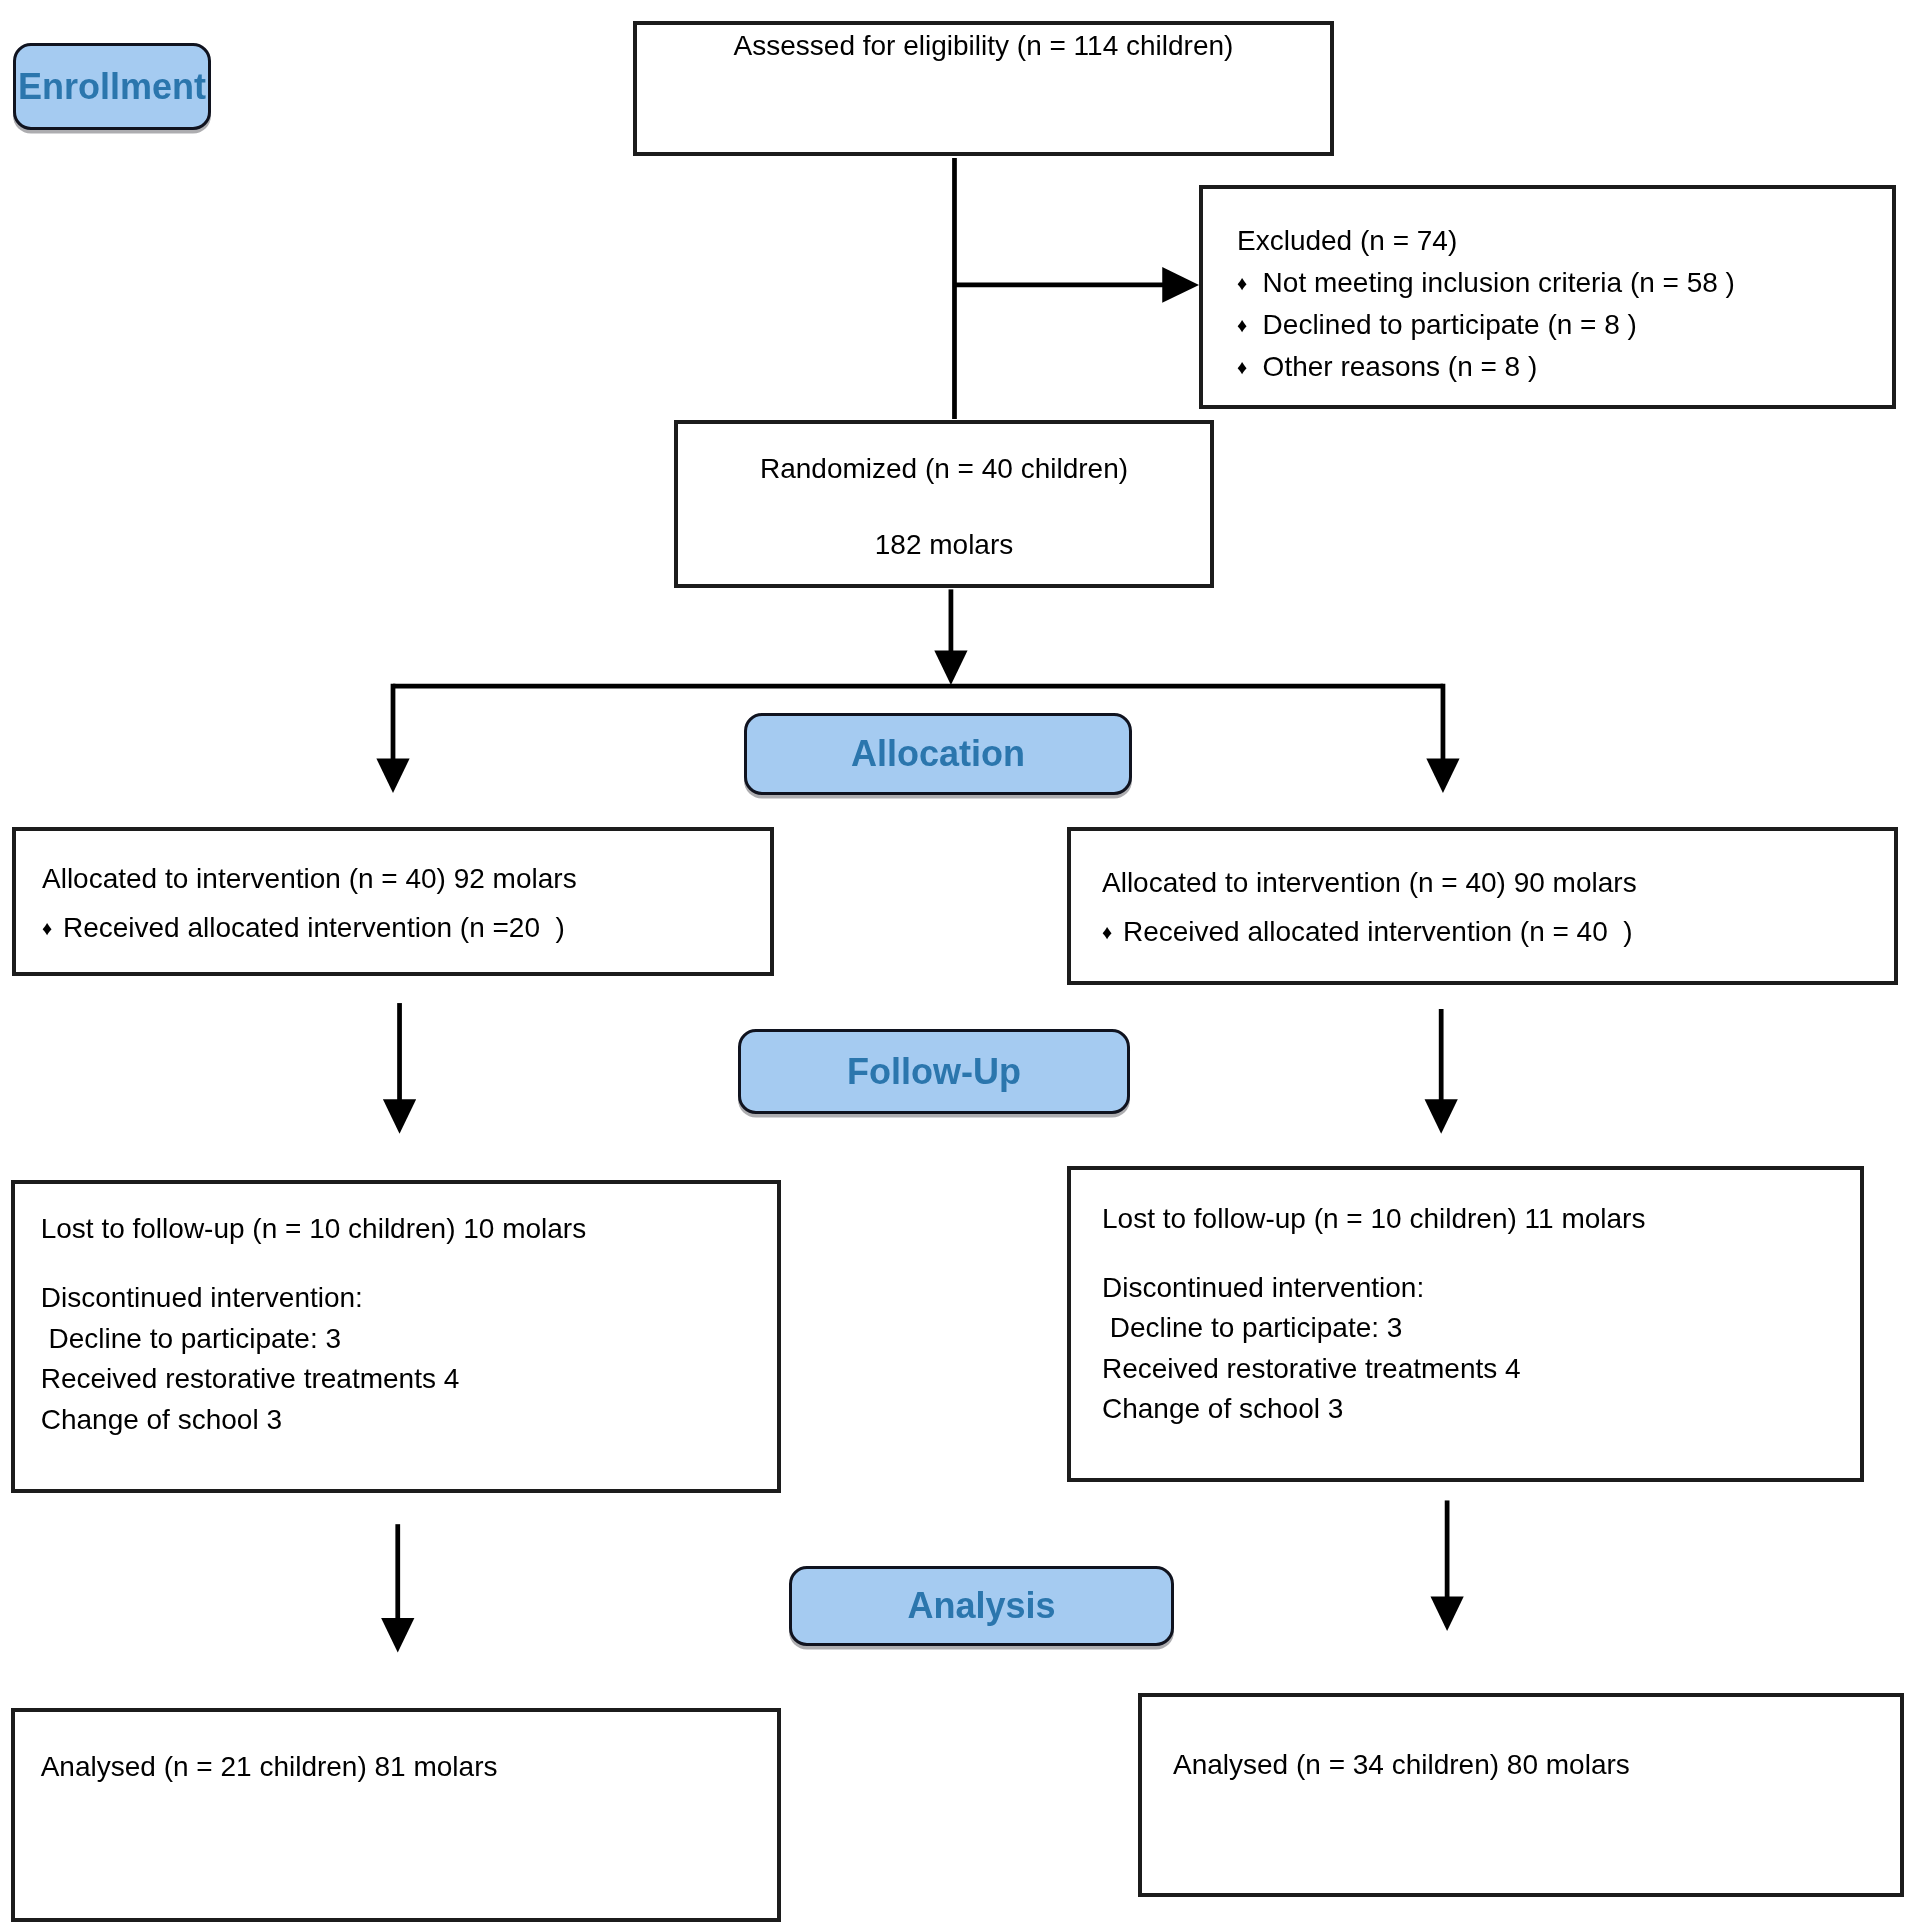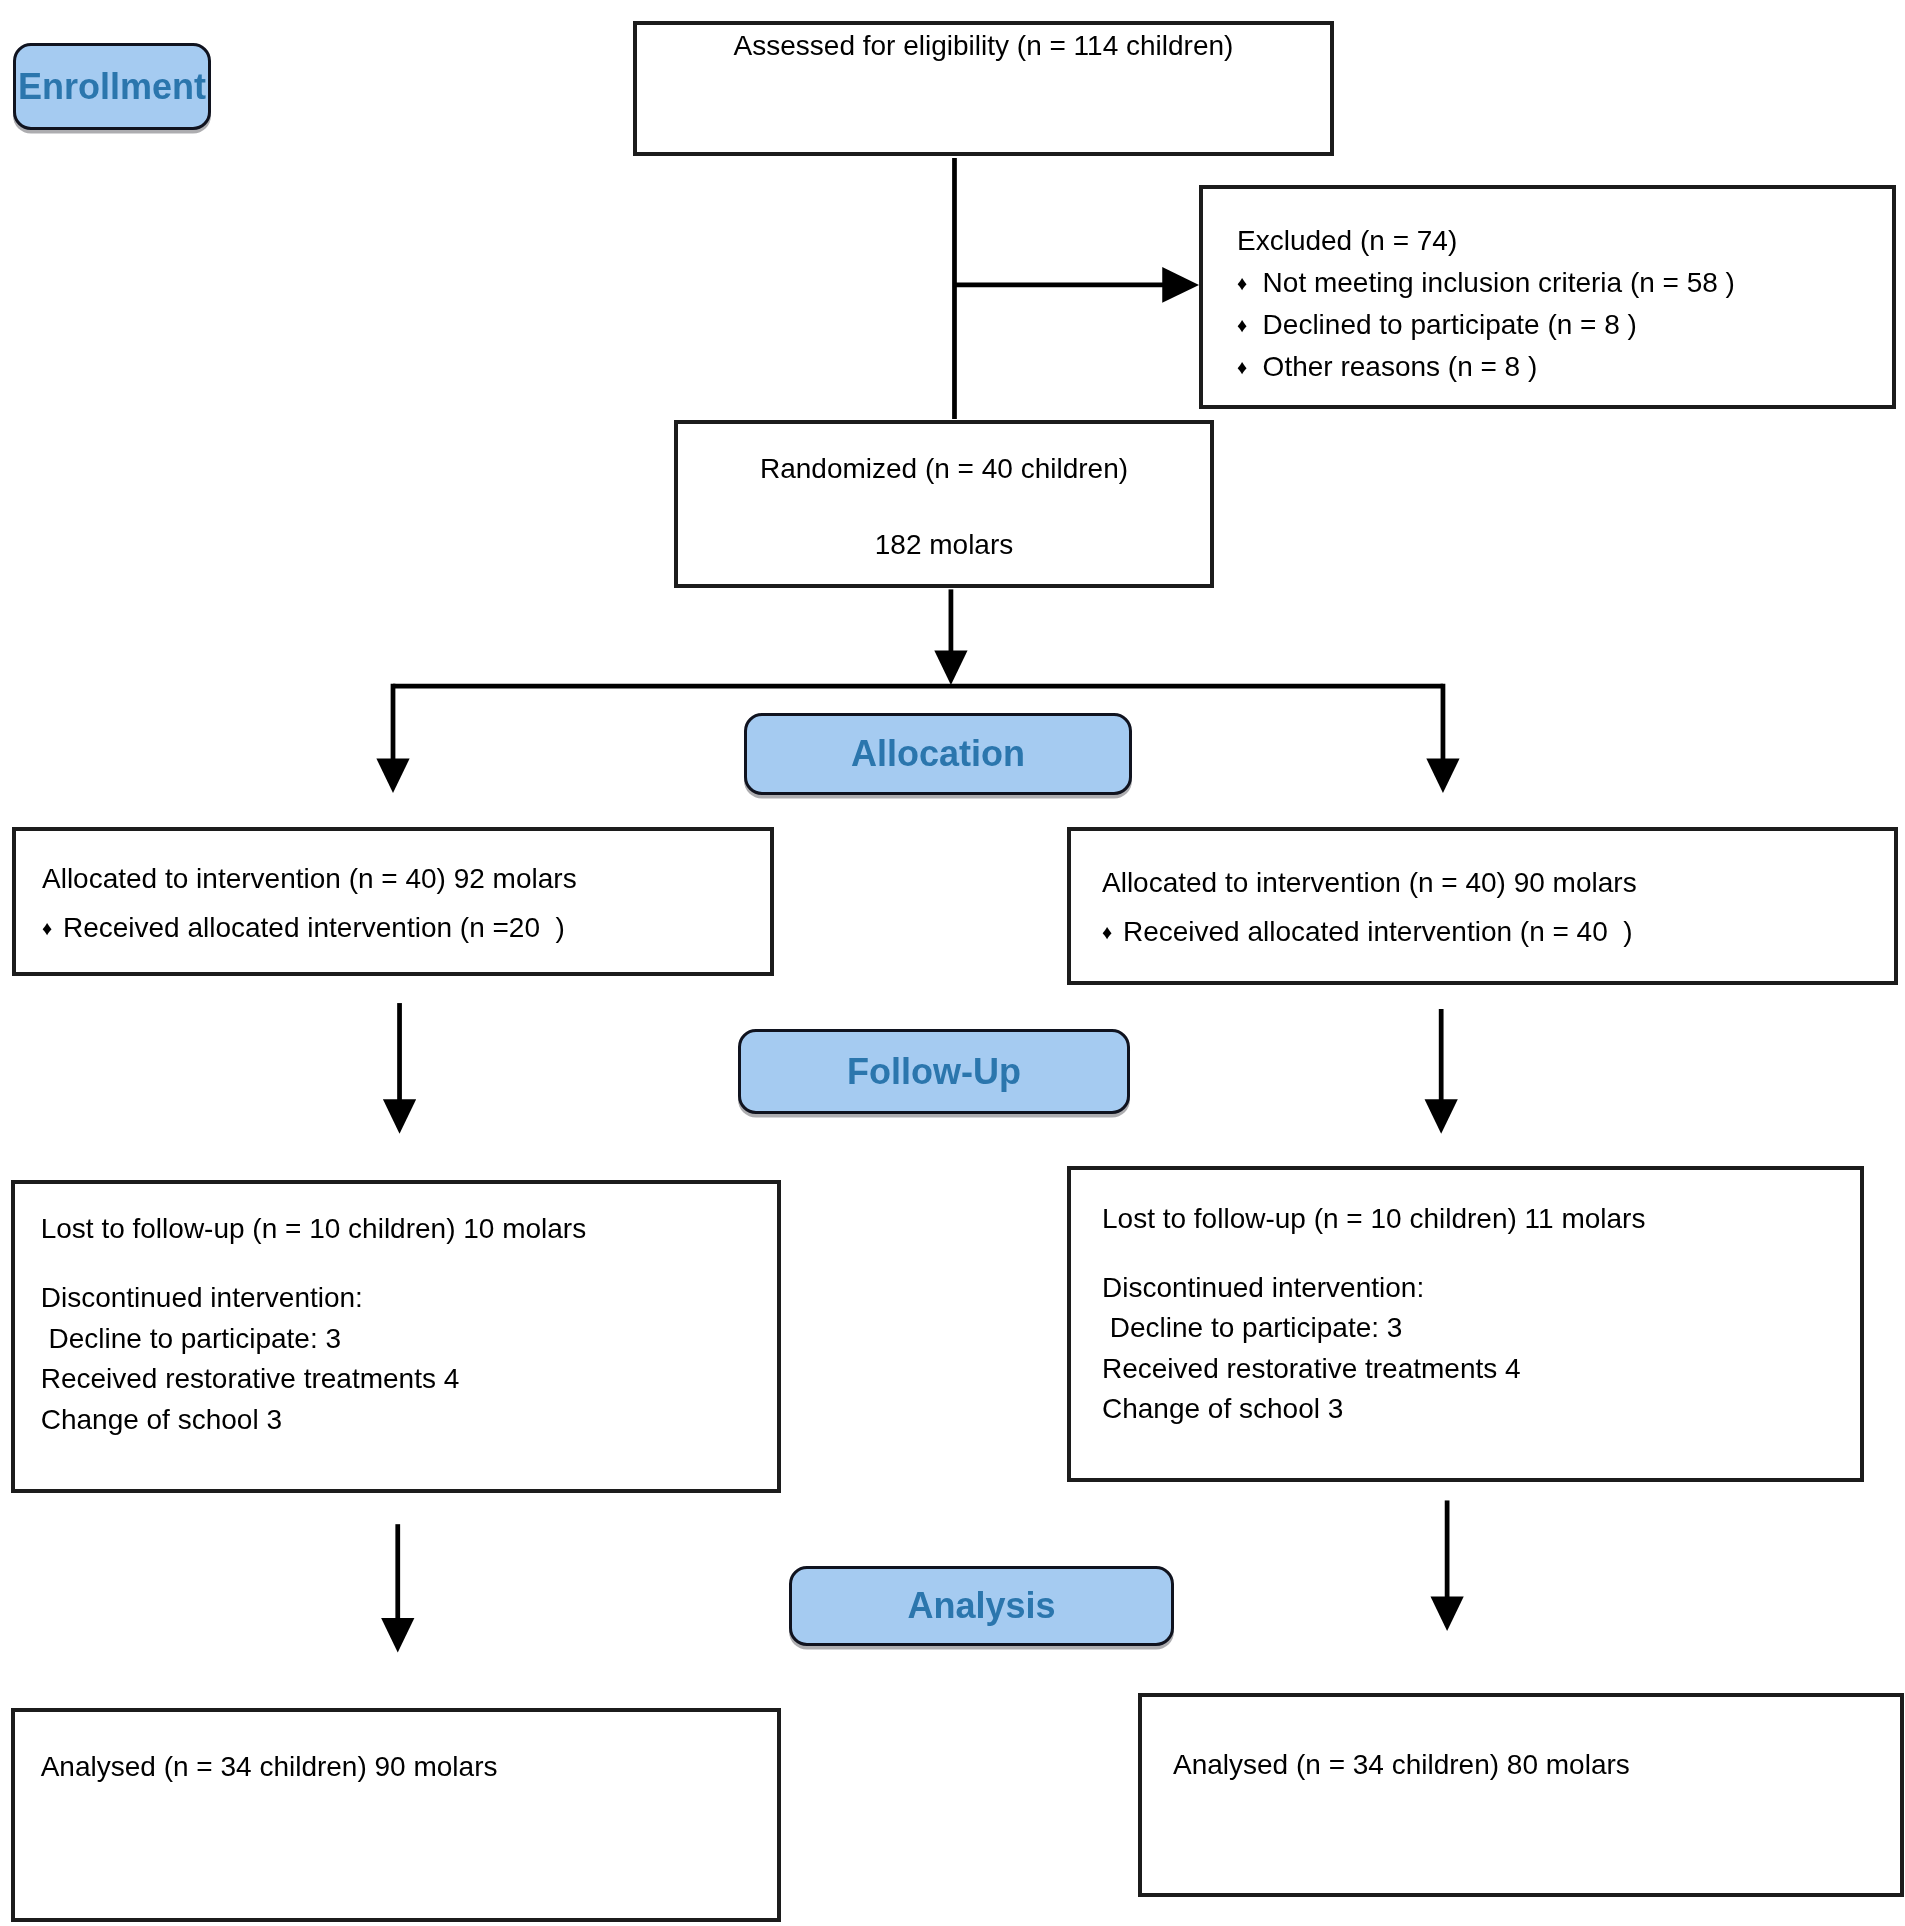--- a/index.html
+++ b/index.html
@@ -149,21 +149,21 @@
   <div class="whitebox pad" style="left:1067px;top:1166px;width:797px;height:316px;padding:28.5px 18px 0 31px;line-height:1.45;">
     <div class="preline">Lost to follow-up (n = 10 children) 11 molars</div>
     <div style="height:28.5px;"></div>
     <div class="preline">Discontinued intervention:</div>
     <div class="preline"> Decline to participate: 3</div>
     <div class="preline">Received restorative treatments 4</div>
     <div class="preline">Change of school 3</div>
   </div>
 
   <div class="whitebox pad" style="left:10.7px;top:1708px;width:770px;height:214px;padding:34px 18px 0 26px;">
-    <span>Analysed (n = 34 children) 90 molars</span>
+    <span>Analysed (n = 21 children) 81 molars</span>
   </div>
 
   <div class="whitebox pad" style="left:1138px;top:1693px;width:766px;height:204px;padding:47px 18px 0 31px;">
     <span>Analysed (n = 34 children) 80 molars</span>
   </div>
 
 </div>
 
 
 </body></html>

